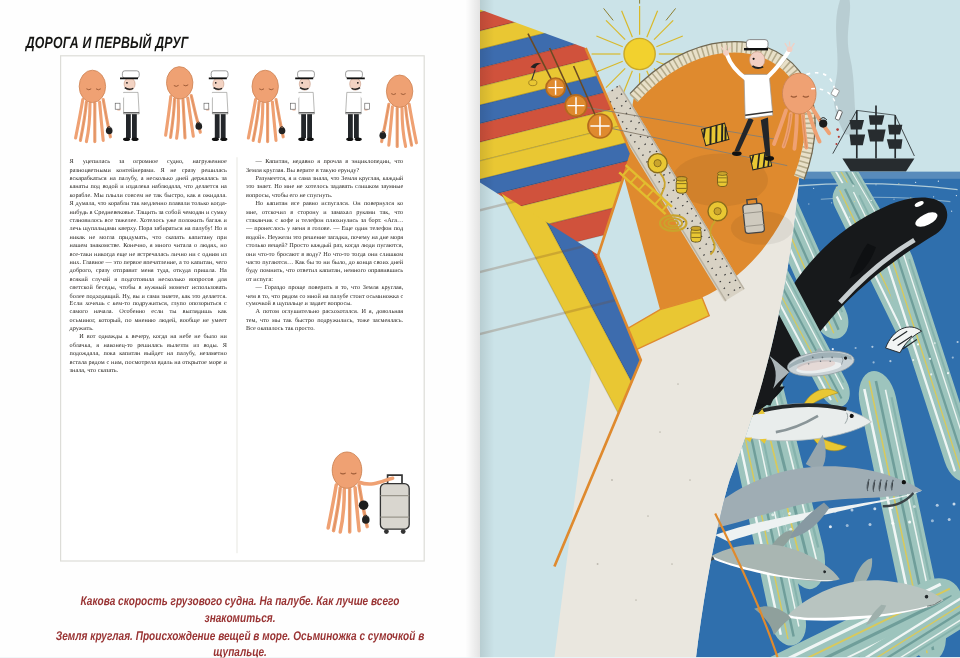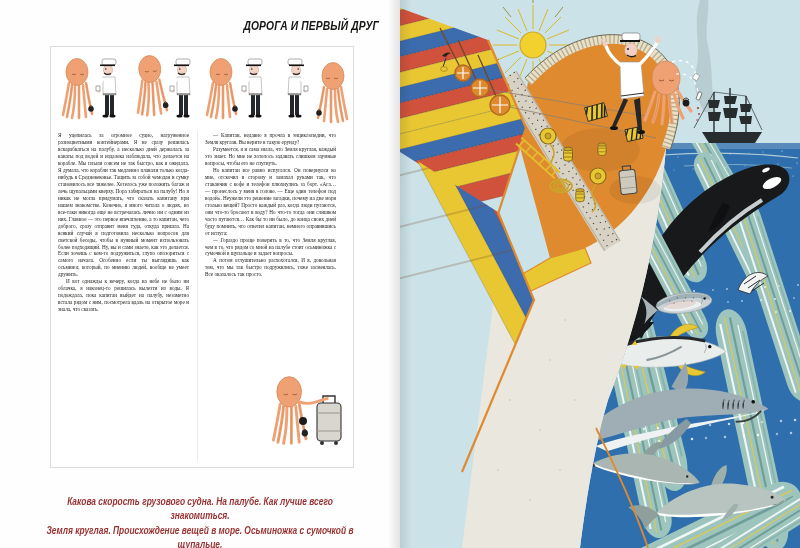--- a/index.html
+++ b/index.html
@@ -3,21 +3,21 @@
 <meta charset="utf-8">
 <style>
   html,body{margin:0;padding:0;}
   body{
     width:800px;height:548px;overflow:hidden;position:relative;
     background:#ffffff;font-family:"Liberation Serif",serif;color:var(--ink,#1d1d1b);
   }
   
   .left-page{position:absolute;left:0;top:0;width:400px;height:548px;background:#fefefe;}
   .page-title{
-    position:absolute;left:0;top:18px;width:400px;text-align:right;
+    position:absolute;left:0;top:28px;width:400px;text-align:left;
     font-family:"Liberation Sans",sans-serif;font-style:italic;font-weight:700;
     font-size:13.5px;letter-spacing:.2px;color:#151513;
   }
   .page-title>span{display:inline-block;transform:scaleX(.76);}
   .content-frame{
     position:absolute;left:50px;top:46px;width:302px;height:420px;
     border:1px solid #ddddd8;background:#fff;
   }
   .strip{position:absolute;left:0px;top:2px;width:300px;height:80px;}
   .col{

